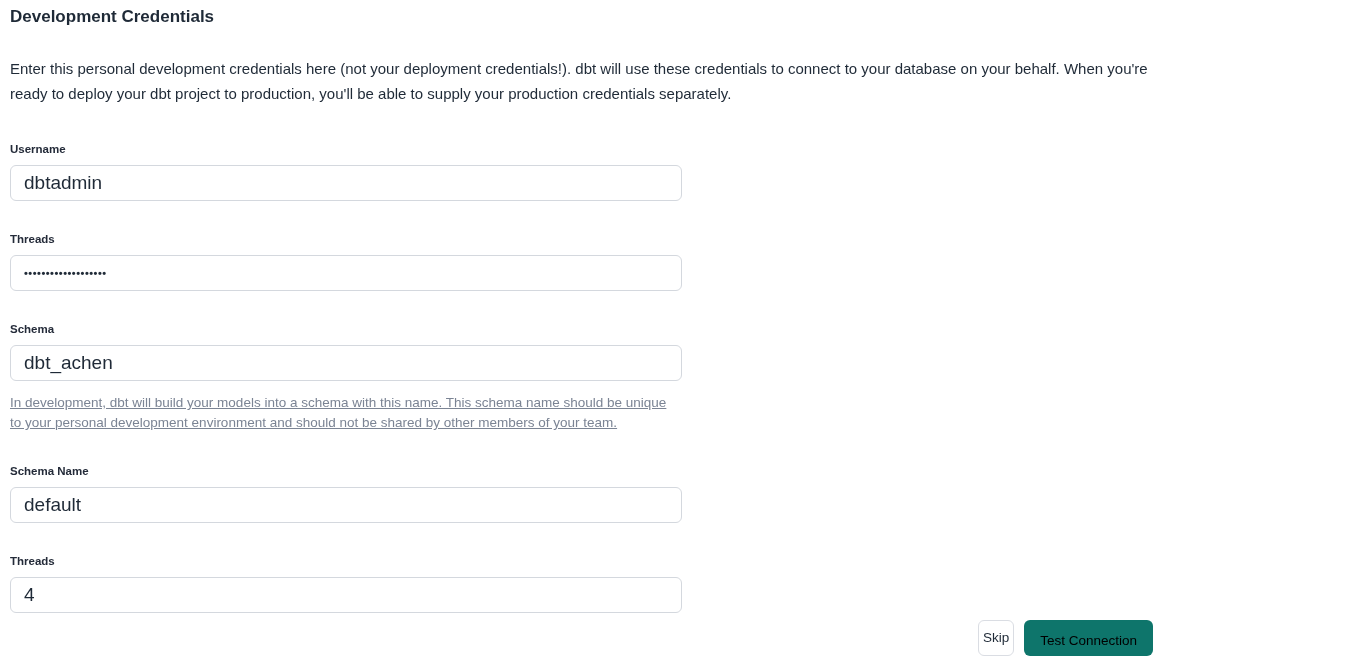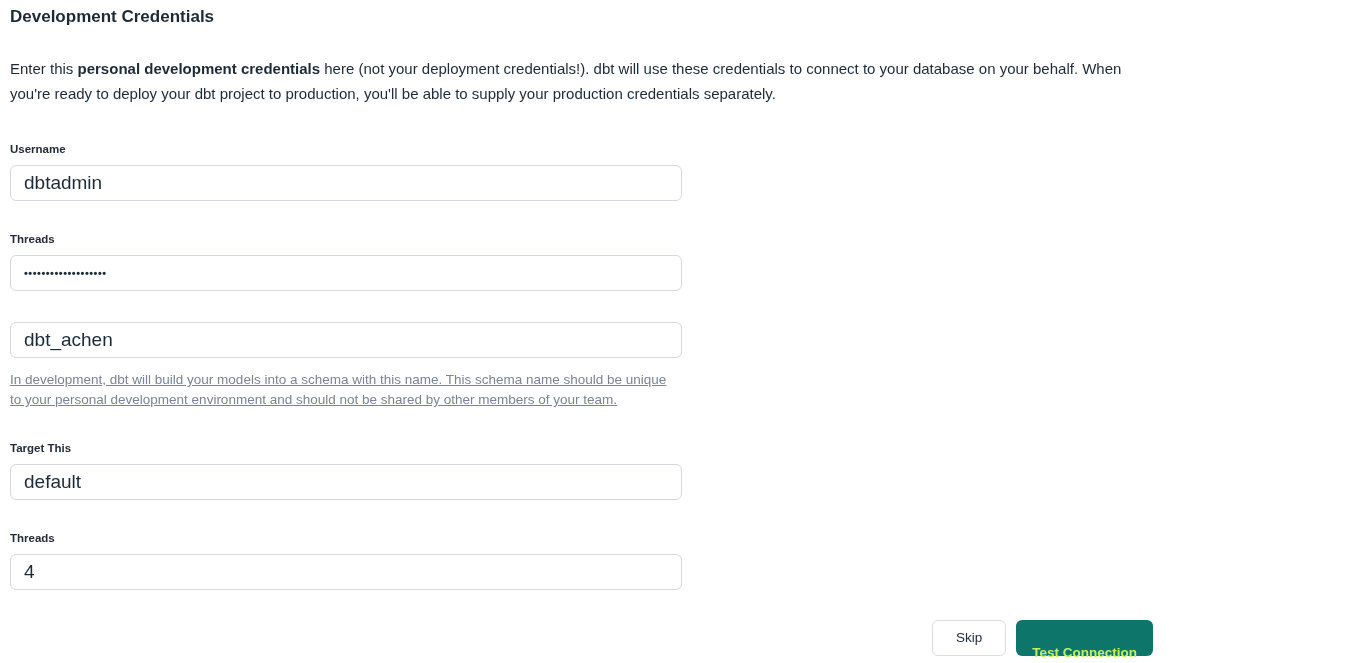--- a/index.html
+++ b/index.html
@@ -29,21 +29,21 @@
     margin: 0;
     color: var(--text-dark);
   }
   .intro {
     font-size: 15px;
     line-height: 24.5px;
     margin: 30px 0 0 0;
     max-width: 1335px;
     color: var(--text-dark);
   }
-  .intro b { font-weight: 700; text-align: right; }
+  .intro b { font-weight: 400; text-align: right; }
   .credentials-form { margin-top: 36px; }
   .field { margin-bottom: 31px; }
   .field-label {
     display: block;
     font-size: 11.5px;
     font-weight: 700;
     line-height: 14px;
     margin-bottom: 9px;
     color: #242b39;
   }
@@ -86,28 +86,28 @@
     border-radius: 6px;
     font-size: 13.5px;
     font-family: inherit;
     cursor: pointer;
     line-height: 34px;
   }
   .btn-secondary {
     background: #ffffff;
     border: 1px solid #dadde3;
     color: var(--text-dark);
-    padding: 0 23px;
+    padding: 0 4px;
   }
   .btn-primary {
     background: var(--primary);
     border: none;
-    color: #bef264;
-    font-weight: 700;
-    padding: 16px 16px;
+    color: #000000;
+    font-weight: 400;
+    padding: 4px 16px;
   }
 </style>
 </head>
 <body>
 
 <div class="content">
 
   <h1 class="page-title">Development Credentials</h1>
 
   <p class="intro"><span>Enter this </span><b>personal development credentials</b><span> here (not your deployment credentials!). dbt will use these credentials to connect to your database on your behalf. When you're ready to deploy your dbt project to production, you'll be able to supply your production credentials separately.</span></p>
@@ -118,26 +118,27 @@
       <label class="field-label">Username</label>
       <input type="text" class="text-input" value="dbtadmin" style="">
     </div>
 
     <div class="field">
       <label class="field-label">Threads</label>
       <input type="text" class="text-input masked" value="•••••••••••••••••••" style="">
     </div>
 
     <div class="field">
+      <label class="field-label">Schema</label>
       <input type="text" class="text-input" value="dbt_achen" style="">
       <p class="field-help">In development, dbt will build your models into a schema with this name. This schema name should be unique to your personal development environment and should not be shared by other members of your team.</p>
     </div>
 
     <div class="field">
-      <label class="field-label">Target This</label>
+      <label class="field-label">Schema Name</label>
       <input type="text" class="text-input" value="default" style="">
     </div>
 
     <div class="field">
       <label class="field-label">Threads</label>
       <input type="text" class="text-input" value="4" style="">
     </div>
 
   </div>
 

